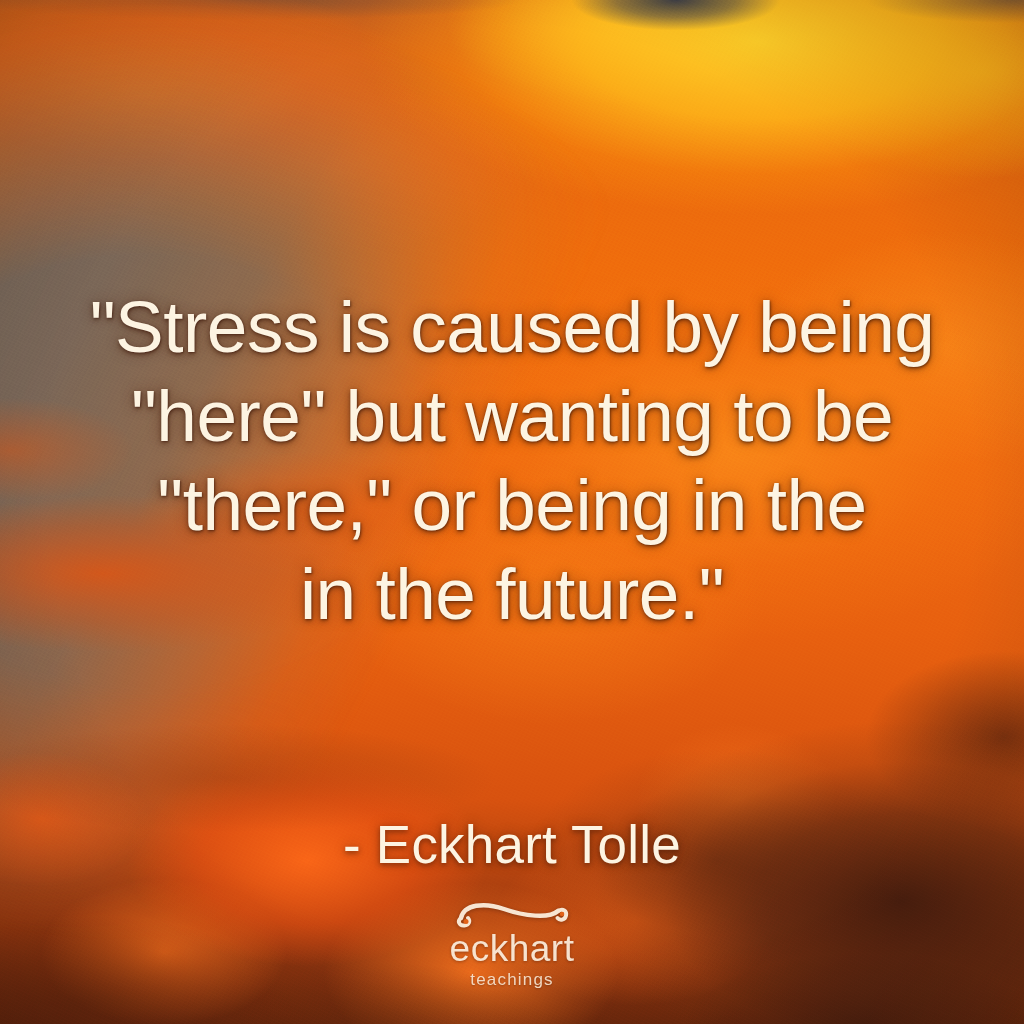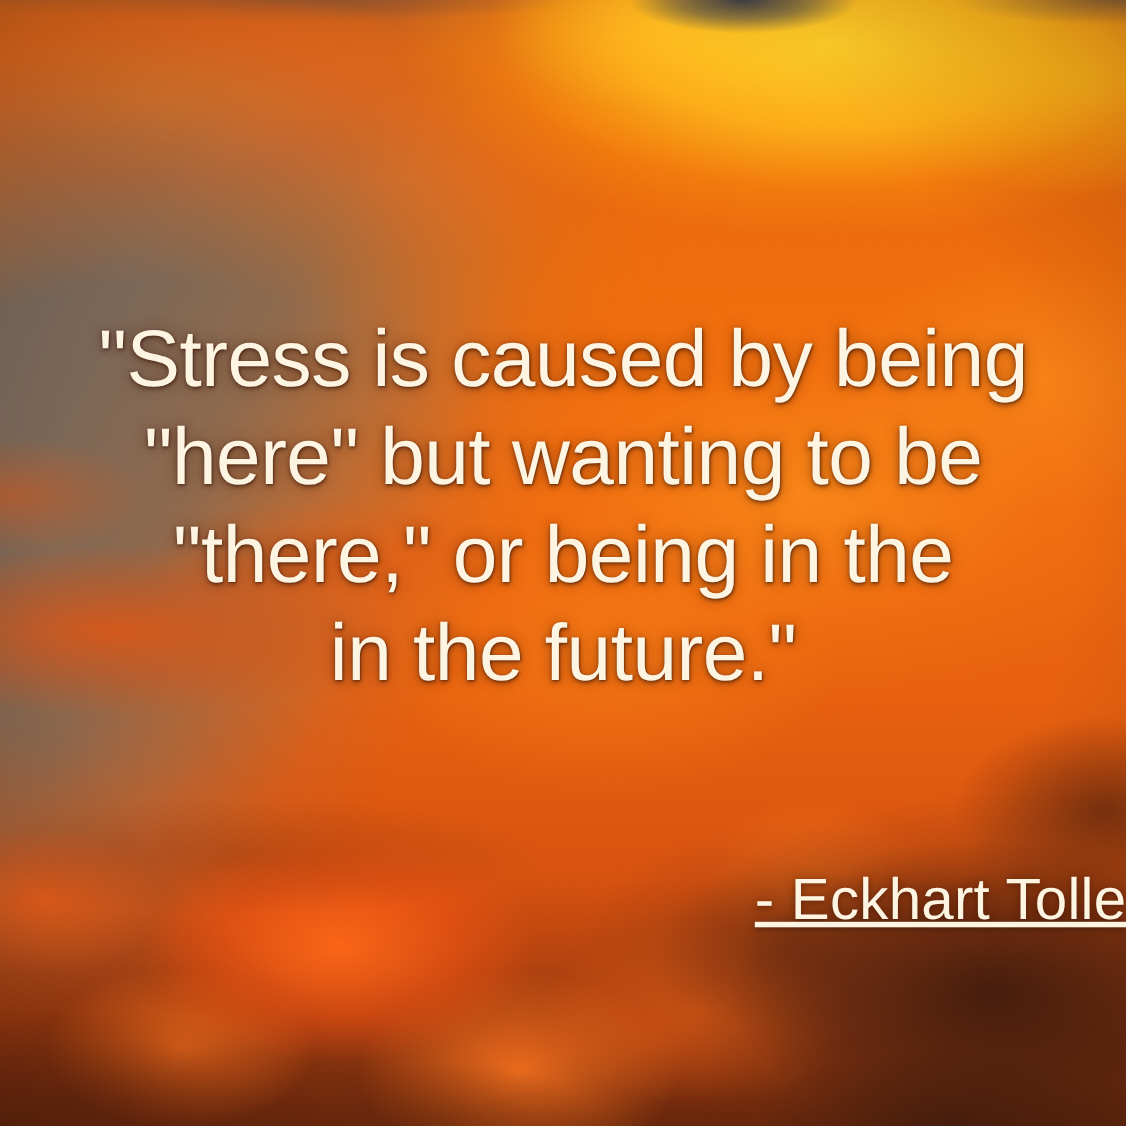--- a/index.html
+++ b/index.html
@@ -247,35 +247,34 @@
     color: #fdf4e2;
     text-shadow:
       0 2px 5px rgba(60,22,8,0.55),
       0 0 14px rgba(70,26,10,0.38),
       1px 1px 2px rgba(50,18,6,0.45);
     white-space: nowrap;
   }
 
   #attribution {
     position: absolute;
-    top: 787px;
+    top: 814px;
     left: 0;
     right: 0;
-    text-align: right;
+    text-align: center;
     font-family: "Liberation Sans", sans-serif;
     font-size: 53px;
     line-height: 62px;
     font-weight: 400;
     letter-spacing: 0.2px;
     color: #fdf4e2;
     text-shadow:
       0 2px 5px rgba(60,22,8,0.5),
       0 0 12px rgba(70,26,10,0.35);
     white-space: nowrap;
-    text-decoration: underline;
   }
 
   
   #logo {
     position: absolute;
     top: 900px;
     left: 50%;
     transform: translateX(-50%);
     width: 200px;
     display: flex;
@@ -334,15 +333,26 @@
 
     <div id="quote-block">
       <span class="quote-line">"Stress is caused by being</span>
       <span class="quote-line">"here" but wanting to be</span>
       <span class="quote-line">"there," or being in the</span>
       <span class="quote-line">in the future."</span>
     </div>
 
     <div id="attribution">- Eckhart Tolle</div>
 
+    <div id="logo">
+      <svg id="logo-swoosh" viewBox="0 0 244 60" aria-hidden="true">
+        <path d="M20 36 C 26 9, 66 4, 106 18 C 146 32, 196 38, 214 22" fill="none" stroke="#fbeedd" stroke-width="9" stroke-linecap="round"></path>
+        <path d="M20 36 C 12 42, 16 52, 27 51 C 36 50, 39 42, 34 36" fill="none" stroke="#fbeedd" stroke-width="8" stroke-linecap="round"></path>
+        <path d="M214 22 C 224 16, 232 22, 230 31 C 228 40, 218 42, 213 36" fill="none" stroke="#fbeedd" stroke-width="8" stroke-linecap="round"></path>
+        <circle cx="30" cy="43" r="5" fill="#e4641a"></circle>
+        <circle cx="222" cy="28" r="4.5" fill="#e4641a"></circle>
+      </svg>
+      <div id="logo-wordmark">eckhart</div>
+      <div id="logo-tagline">teachings</div>
+    </div>
 
   </div>
 </div>
 
 </body></html>

